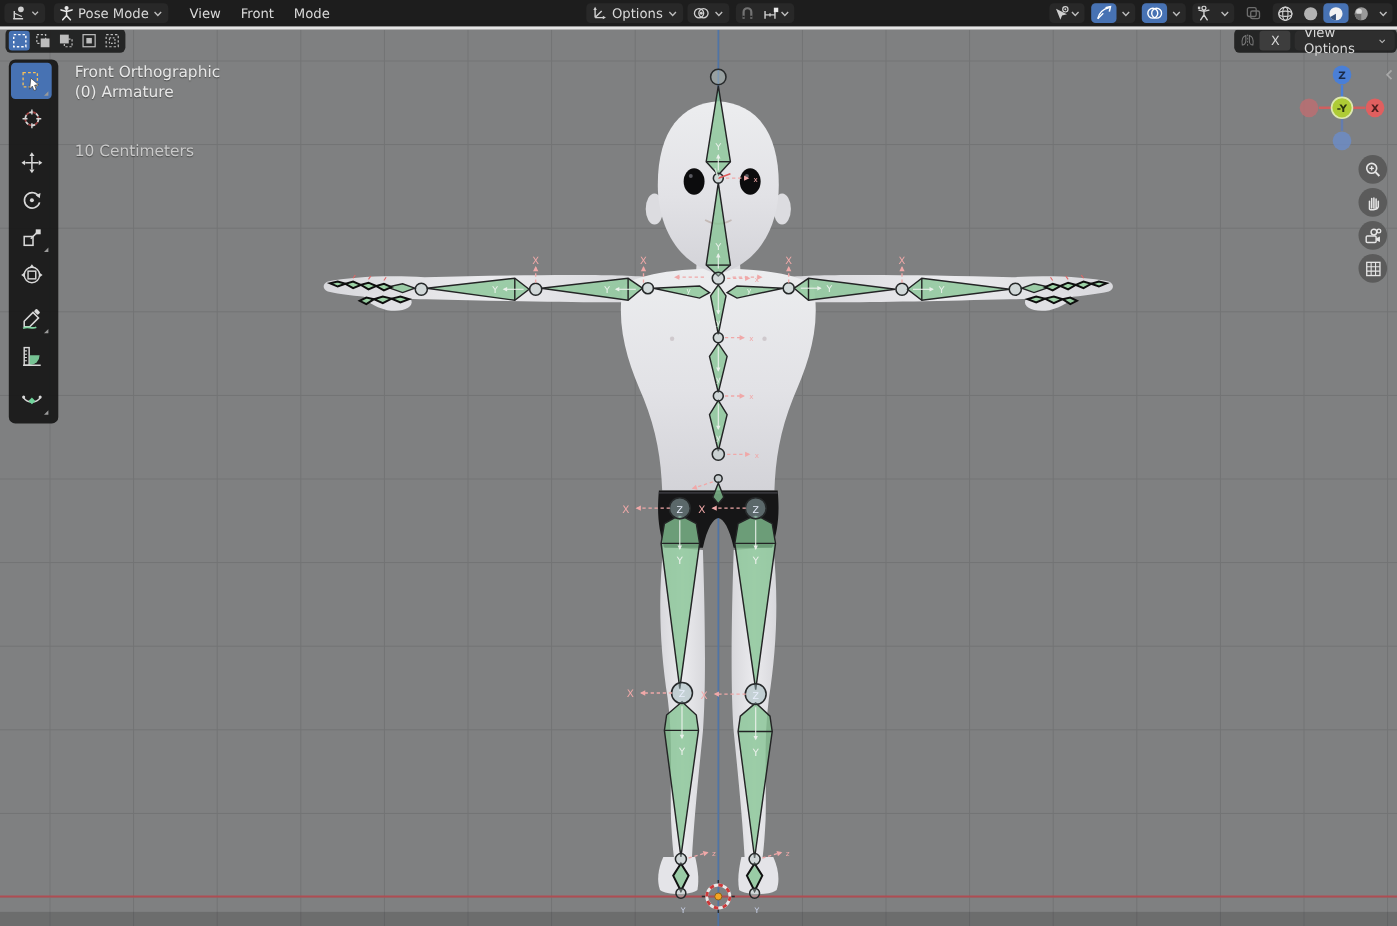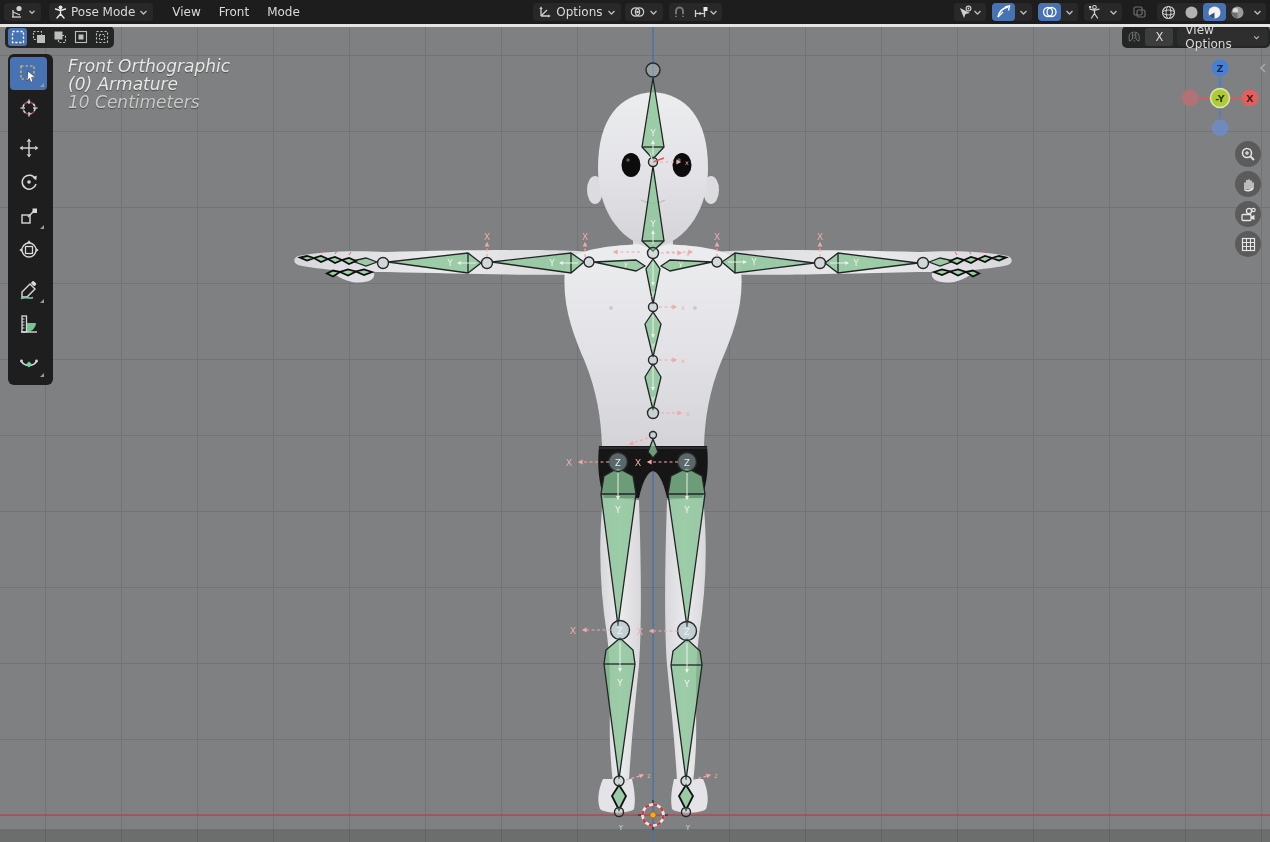--- a/index.html
+++ b/index.html
@@ -26,22 +26,22 @@
   .xbtn{background:#3d3d3d;border-radius:3px;height:18px;min-width:20px;display:flex;align-items:center;
         justify-content:center;font-size:11.5px;margin:0 4px;padding:0 4px;}
   .ddbtn{background:#2e2e2e;border-radius:4px;height:18px;display:flex;align-items:center;
          gap:6px;padding:0 8px;font-size:12px;}
   
   .viewport{left:0;top:24px;width:1270px;height:818px;background-color:#7f8081;
     background-image:linear-gradient(#727374 1px,transparent 1px),
                      linear-gradient(90deg,#727374 1px,transparent 1px);
     background-size:76px 76px;background-position:45px 31px;z-index:1;}
   .floorshade{left:0;top:829px;width:1270px;height:13px;background:rgba(40,40,42,.22);z-index:2;}
-  .ovtext{z-index:20;font-size:17px;color:#e8e8e8;text-shadow:0 1px 1px rgba(40,40,40,.6);line-height:18px;font-style:italic;}
-  .ovtext .dim{color:#c9c9c9;}
+  .ovtext{z-index:20;font-size:14px;color:#e8e8e8;text-shadow:0 1px 1px rgba(40,40,40,.6);line-height:18px;}
+  .ovtext .dim{color:#c9c9c9;margin-top:36px;}
   
   .toolbar{left:8px;top:54px;width:41px;background:rgba(22,22,22,.92);border-radius:6px;
            padding:2px 2px 4px 2px;z-index:30;}
   .tool{width:37px;height:33px;margin:1px 0;border-radius:4px;display:flex;align-items:center;
         justify-content:center;position:relative;}
   .tool.active{background:#4772b3;}
   .tool .sub{position:absolute;right:3px;bottom:3px;width:0;height:0;
              border-left:4px solid transparent;border-bottom:4px solid #9a9a9a;}
   .tgap{height:5px;}
   

